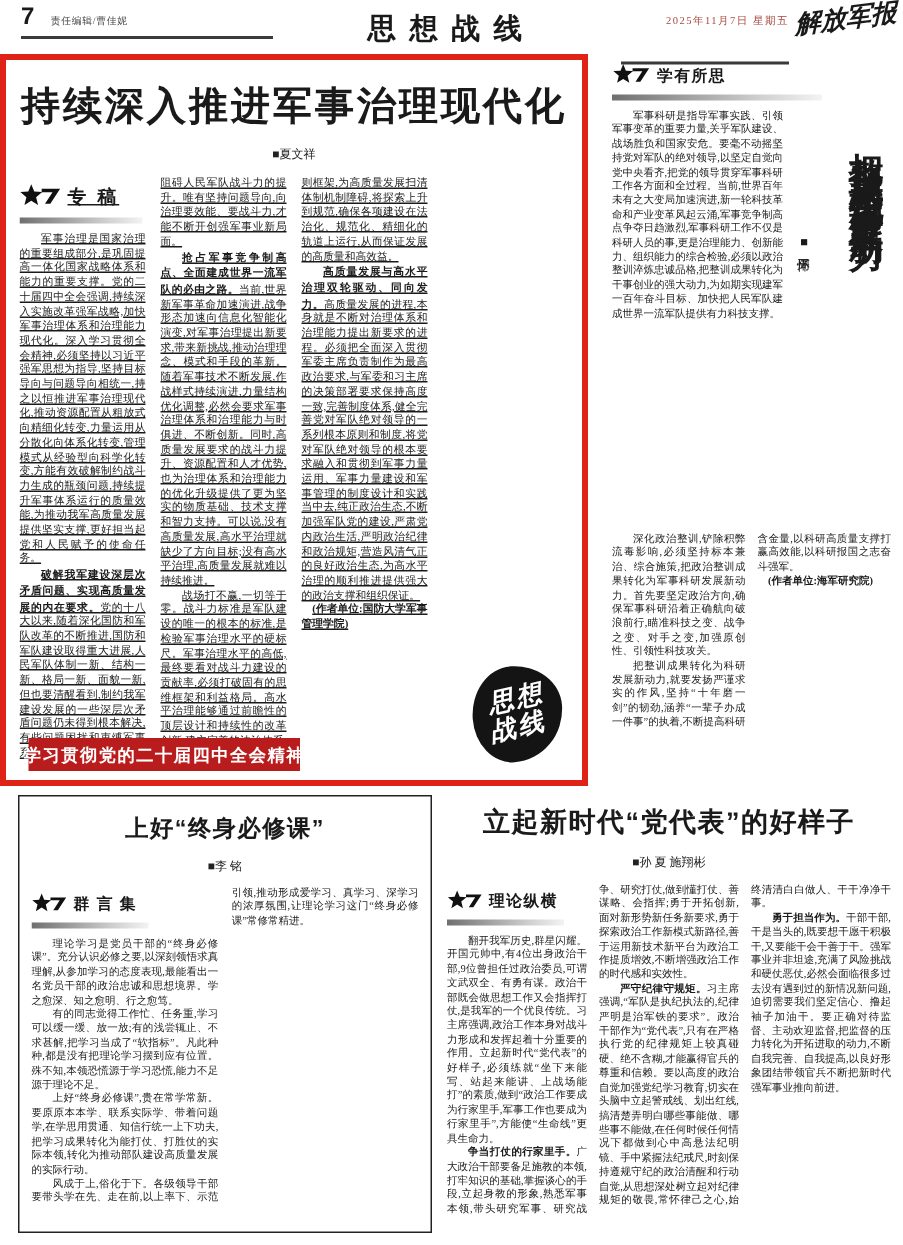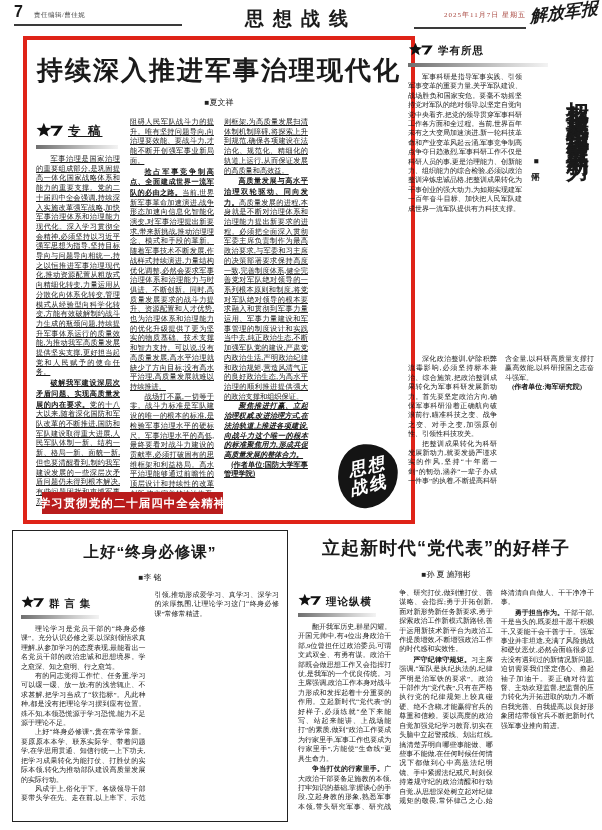--- a/index.html
+++ b/index.html
@@ -10,27 +10,27 @@
     font-family:"Liberation Serif", serif; color:#1a1a1a;
   }
   
   .hd{ position:absolute; left:0; top:0; width:602px; height:32px; }
   .hd-left{ position:absolute; left:14px; top:3px; width:168px; border-bottom:2px solid #3a3a3a; padding-bottom:3px; }
   .pgnum{ font-family:"Liberation Sans",sans-serif; font-weight:bold; font-size:16px; }
   .editor{ font-size:6.5px; color:#444; margin-left:7px; letter-spacing:.5px; }
   .hd-center{ position:absolute; left:0; right:0; top:6px; text-align:center;
     font-family:"Liberation Sans",sans-serif; font-weight:900; font-size:19px; letter-spacing:9px; }
   .hd-right{ position:absolute; right:76px; top:3px; width:112px; border-bottom:2px solid #3a3a3a;
-    padding-bottom:6px; text-align:right; }
+    padding-bottom:20px; text-align:right; }
   .date{ font-size:7px; color:#a8473f; letter-spacing:1px; }
   .masthead{ position:absolute; right:6px; top:1px; width:66px; height:30px;
     font-family:"DejaVu Serif",serif; font-weight:bold; font-style:italic; font-size:17px;
     transform:rotate(-7deg) skewX(-6deg); white-space:nowrap; }
   
-  .main-frame{ position:absolute; left:23px; top:36px; width:392px; height:488px;
+  .main-frame{ position:absolute; left:0; top:36px; width:392px; height:488px;
     border:4px solid #df2318; background:#fff; padding:4px 9px; }
   .main-headline{ margin-top:9px; text-align:center; font-family:"Liberation Sans",sans-serif;
     font-weight:900; font-size:26px; letter-spacing:2px; white-space:nowrap; }
   .byline{ text-align:center; font-size:8px; margin-top:9px; color:#222; }
   .main-body{ position:relative; margin-top:10px; height:398px; overflow:hidden;text-decoration:underline; }
   .cols{ height:100%; column-gap:10px; font-size:7.2px; line-height:9.7px;
     text-align:justify; overflow:hidden; column-fill:auto; }
   .cols.four{ column-count:4; }
   .para{ text-indent:2em; }
   .para .lead{ font-family:"Liberation Sans",sans-serif; font-weight:bold; }
@@ -108,21 +108,20 @@
             </span>
             <span class="marker-label">专  稿</span>
           </div>
           <div class="marker-bar"></div>
         </div>
       <p class="para">军事治理是国家治理的重要组成部分,是巩固提高一体化国家战略体系和能力的重要支撑。党的二十届四中全会强调,持续深入实施改革强军战略,加快军事治理体系和治理能力现代化。深入学习贯彻全会精神,必须坚持以习近平强军思想为指导,坚持目标导向与问题导向相统一,持之以恒推进军事治理现代化,推动资源配置从粗放式向精细化转变,力量运用从分散化向体系化转变,管理模式从经验型向科学化转变,方能有效破解制约战斗力生成的瓶颈问题,持续提升军事体系运行的质量效能,为推动我军高质量发展提供坚实支撑,更好担当起党和人民赋予的使命任务。</p>
           <p class="para"><b class="lead">破解我军建设深层次矛盾问题、实现高质量发展的内在要求。</b>党的十八大以来,随着深化国防和军队改革的不断推进,国防和军队建设取得重大进展,人民军队体制一新、结构一新、格局一新、面貌一新,但也要清醒看到,制约我军建设发展的一些深层次矛盾问题仍未得到根本解决,有些问题困扰和束缚军事系统运行效能和建设质量,阻碍人民军队战斗力的提升。唯有坚持问题导向,向治理要效能、要战斗力,才能不断开创强军事业新局面。</p>
           <p class="para"><b class="lead">抢占军事竞争制高点、全面建成世界一流军队的必由之路。</b>当前,世界新军事革命加速演进,战争形态加速向信息化智能化演变,对军事治理提出新要求,带来新挑战,推动治理理念、模式和手段的革新。随着军事技术不断发展,作战样式持续演进,力量结构优化调整,必然会要求军事治理体系和治理能力与时俱进、不断创新。同时,高质量发展要求的战斗力提升、资源配置和人才优势,也为治理体系和治理能力的优化升级提供了更为坚实的物质基础、技术支撑和智力支持。可以说,没有高质量发展,高水平治理就缺少了方向目标;没有高水平治理,高质量发展就难以持续推进。</p>
           <p class="para">战场打不赢,一切等于零。战斗力标准是军队建设的唯一的根本的标准,是检验军事治理水平的硬标尺。军事治理水平的高低,最终要看对战斗力建设的贡献率,必须打破固有的思维框架和利益格局。高水平治理能够通过前瞻性的顶层设计和持续性的改革创新,建立完善的法治体系,形成稳定的制度环境与规则框架,为高质量发展扫清体制机制障碍,将探索上升到规范,确保各项建设在法治化、规范化、精细化的轨道上运行,从而保证发展的高质量和高效益。</p>
           <p class="para"><b class="lead">高质量发展与高水平治理双轮驱动、同向发力。</b>高质量发展的进程,本身就是不断对治理体系和治理能力提出新要求的进程。必须把全面深入贯彻军委主席负责制作为最高政治要求,与军委和习主席的决策部署要求保持高度一致,完善制度体系,健全完善党对军队绝对领导的一系列根本原则和制度,将党对军队绝对领导的根本要求融入和贯彻到军事力量运用、军事力量建设和军事管理的制度设计和实践当中去,纯正政治生态,不断加强军队党的建设,严肃党内政治生活,严明政治纪律和政治规矩,营造风清气正的良好政治生态,为高水平治理的顺利推进提供强大的政治支撑和组织保证。</p>
-          <p class="para em">聚焦推进打赢、立起治理权威,改进治理方式,在法治轨道上推进各项建设,向战斗力这个唯一的根本的标准聚焦用力,形成共促高质量发展的整体合力。</p>
           <p class="para attr">(作者单位:国防大学军事管理学院)</p>
         </div>
       <div class="stamp">
         <span>思想</span>
         <span>战线</span>
       </div>
       <div class="banner">学习贯彻党的二十届四中全会精神</div>
     </div>
   </section>
 

